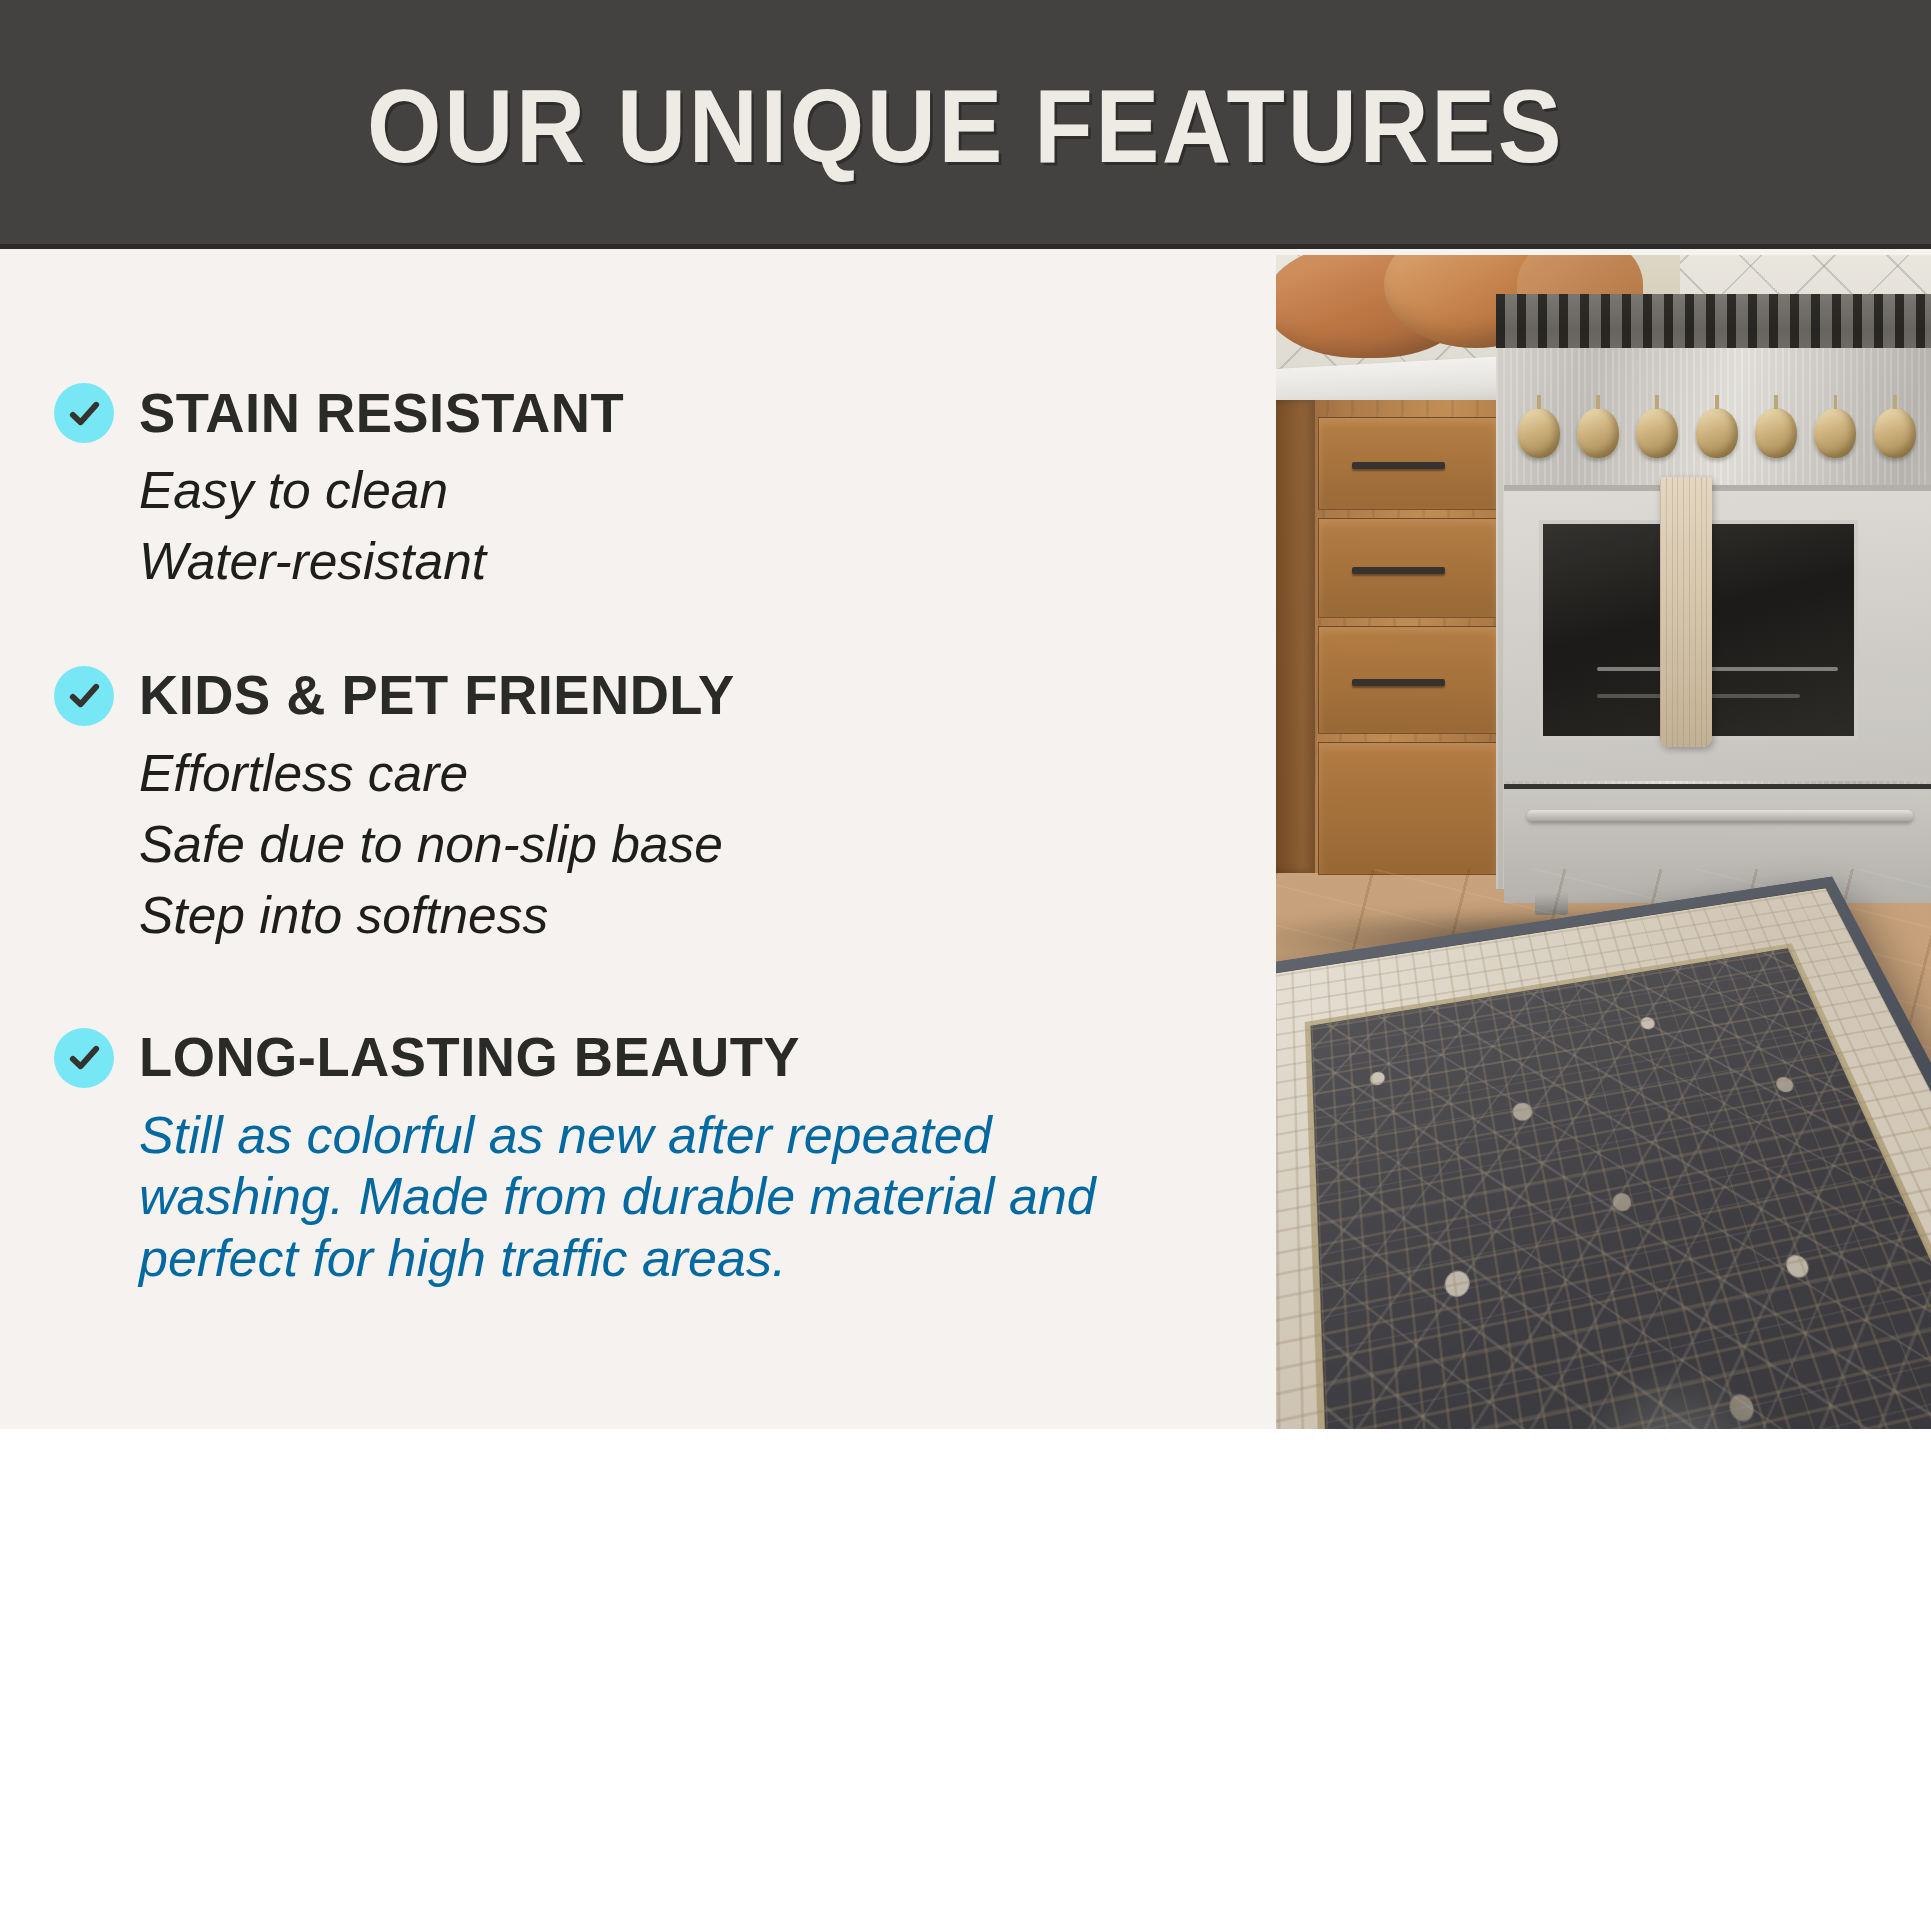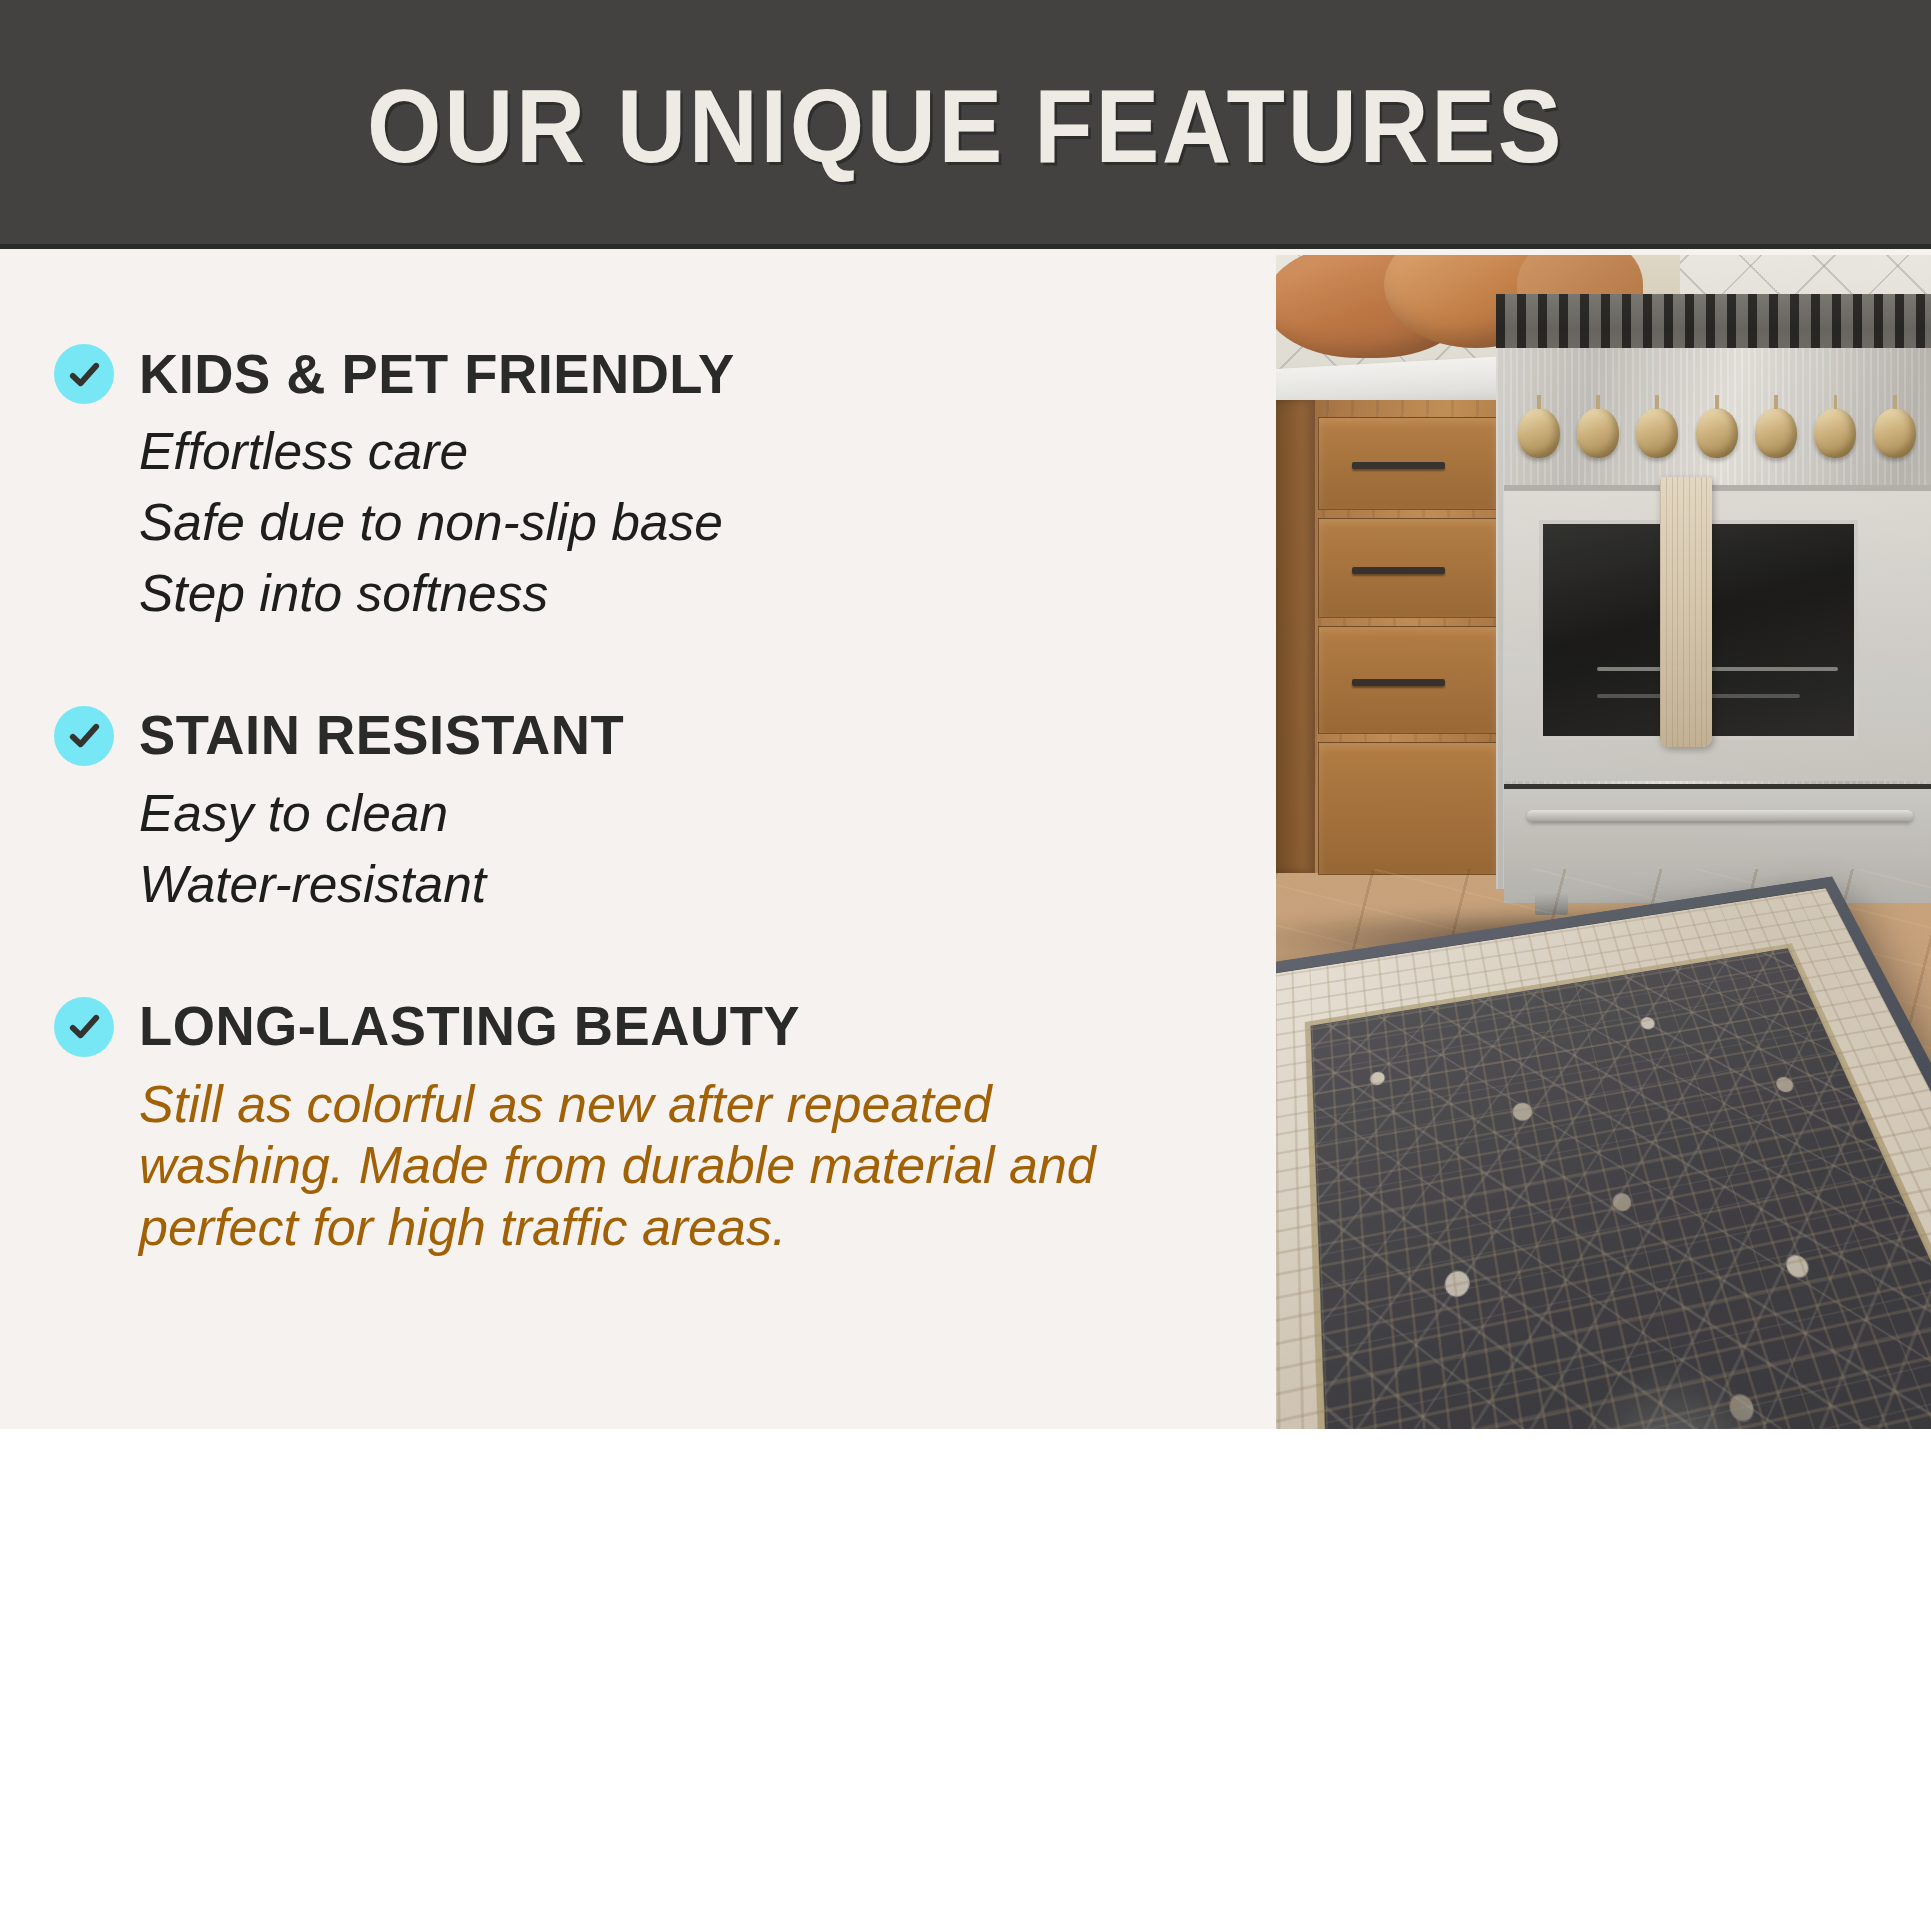--- a/index.html
+++ b/index.html
@@ -107,21 +107,21 @@
     white-space: nowrap;
     margin: 0 0 9.7px 0;
     transform: scaleX(0.99);
     transform-origin: left center;
   }
   .feature-paragraph {
     font-family: "Liberation Sans Narrow", "Liberation Sans", sans-serif;
     font-style: italic;
     font-weight: 400;
     font-size: 52px;
-    color: #a16207;
+    color: #0369a1;
     line-height: 1.18;
     max-width: 1067px;
     margin: 0;
   }
 
   
   .feature.block-1 { margin-top: 39px; margin-bottom: 73px; }
   .feature.block-2 { margin-bottom: 81px; }
   .feature.block-3 { margin-bottom: 81px; }
   .feature.block-4 { margin-bottom: 0; }
@@ -488,48 +488,48 @@
 <body>
 
 <div id="page">
 
   <div class="header-band">
     <div class="header-title">OUR UNIQUE FEATURES</div>
   </div>
 
   <div class="content-panel">
 
+    <div class="feature block-1">
+      <div class="feature-head">
+        <div class="check-badge">
+          <svg width="37" height="37" viewBox="0 0 38 38" aria-hidden="true">
+            <path d="M7 20.5 L15 28 L31 10" fill="none" stroke="#34332F" stroke-width="6" stroke-linecap="round" stroke-linejoin="round"></path>
+          </svg>
+        </div>
+        <div class="feature-title">STAIN RESISTANT</div>
+      </div>
+      <div class="feature-lines">
+        <p class="feature-line">Easy to clean</p>
+        <p class="feature-line">Water-resistant</p>
+      </div>
+    </div>
+
     <div class="feature block-2">
       <div class="feature-head">
         <div class="check-badge">
           <svg width="37" height="37" viewBox="0 0 38 38" aria-hidden="true">
             <path d="M7 20.5 L15 28 L31 10" fill="none" stroke="#34332F" stroke-width="6" stroke-linecap="round" stroke-linejoin="round"></path>
           </svg>
         </div>
         <div class="feature-title">KIDS &amp; PET FRIENDLY</div>
       </div>
       <div class="feature-lines">
         <p class="feature-line">Effortless care</p>
         <p class="feature-line">Safe due to non-slip base</p>
         <p class="feature-line">Step into softness</p>
-      </div>
-    </div>
-
-    <div class="feature block-1">
-      <div class="feature-head">
-        <div class="check-badge">
-          <svg width="37" height="37" viewBox="0 0 38 38" aria-hidden="true">
-            <path d="M7 20.5 L15 28 L31 10" fill="none" stroke="#34332F" stroke-width="6" stroke-linecap="round" stroke-linejoin="round"></path>
-          </svg>
-        </div>
-        <div class="feature-title">STAIN RESISTANT</div>
-      </div>
-      <div class="feature-lines">
-        <p class="feature-line">Easy to clean</p>
-        <p class="feature-line">Water-resistant</p>
       </div>
     </div>
 
     <div class="feature block-3">
     </div>
 
     <div class="feature block-4">
       <div class="feature-head">
         <div class="check-badge">
           <svg width="37" height="37" viewBox="0 0 38 38" aria-hidden="true">

